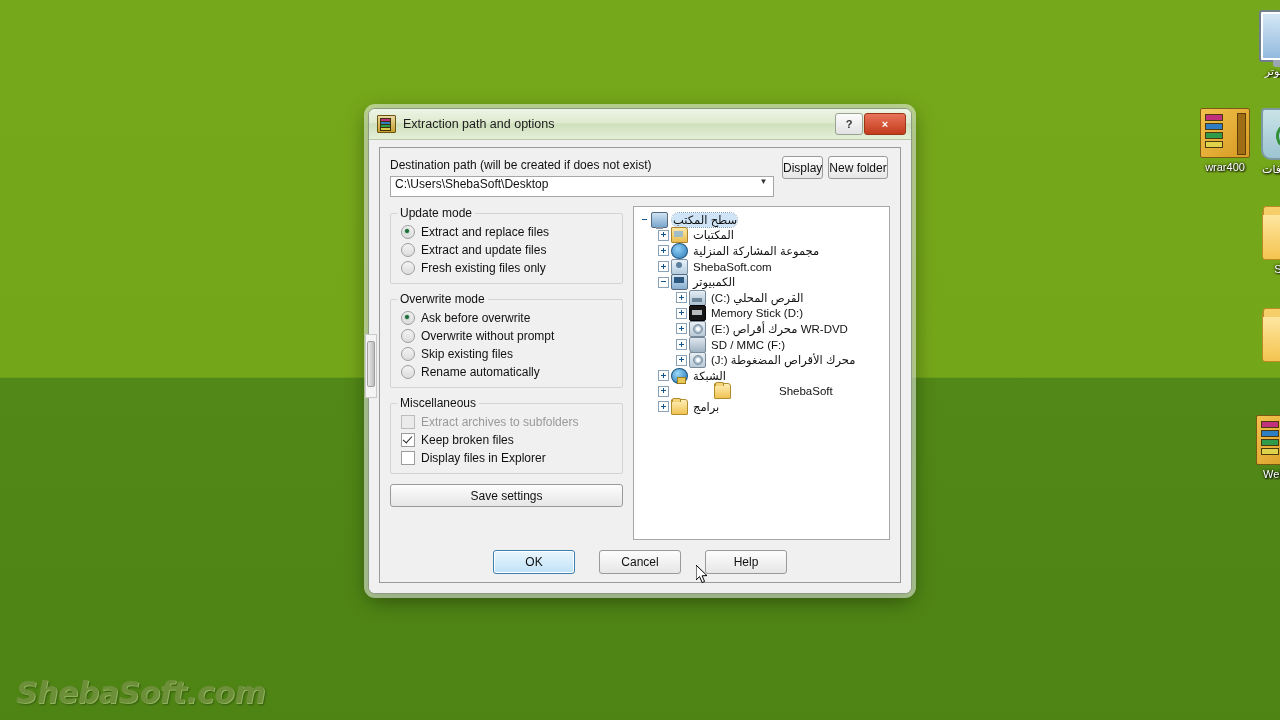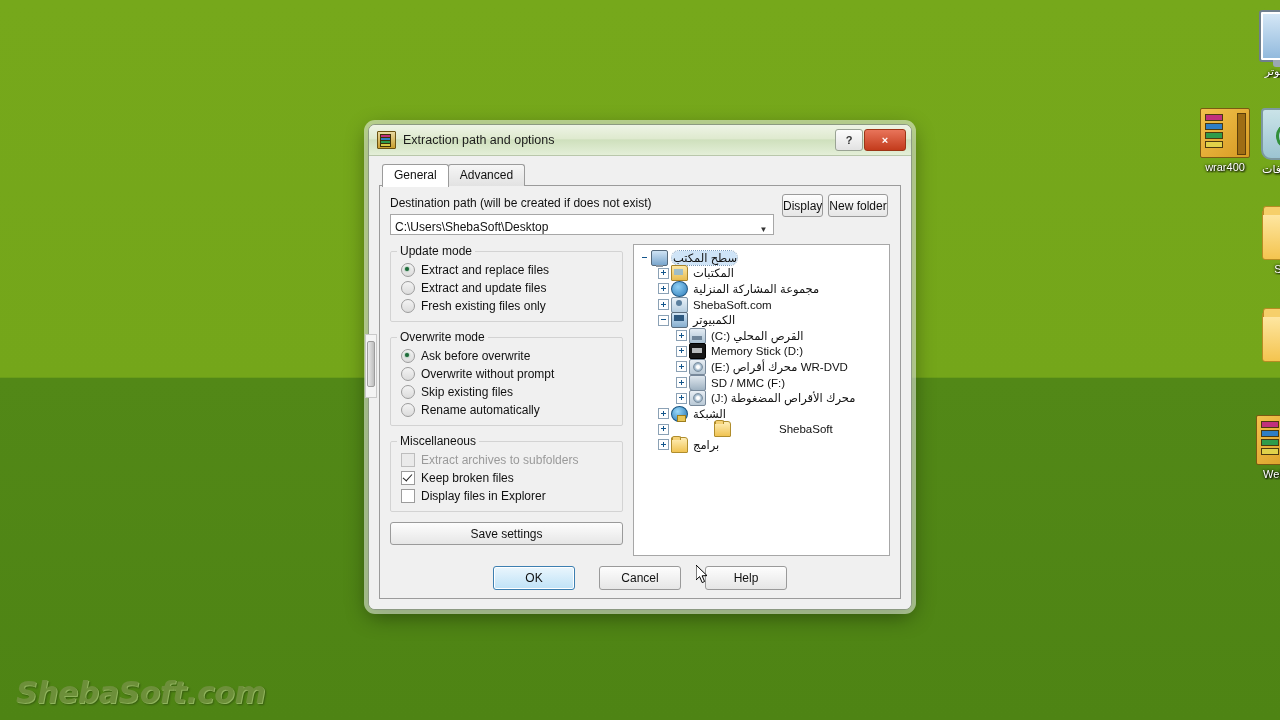--- a/index.html
+++ b/index.html
@@ -55,21 +55,21 @@
   .ic-bin:after{content:"";position:absolute;left:13px;top:12px;width:22px;height:22px;
     border:3px solid #2f8f3d;border-radius:50%;border-right-color:transparent;transform:rotate(35deg);}
 
   
   .ic-folder{background:linear-gradient(#ffe9a8,#f4c44f);border:1px solid #b68c23;border-radius:2px 6px 3px 3px;}
   .ic-folder:before{content:"";position:absolute;left:0;top:-5px;width:22px;height:8px;
     background:#f6cf6a;border:1px solid #b68c23;border-bottom:none;border-radius:3px 3px 0 0;}
 
   
   #dialog{
-    position:absolute;left:368px;top:124px;width:542px;height:484px;
+    position:absolute;left:368px;top:108px;width:542px;height:484px;
     background:#f0f0f0;
     border:1px solid #8c9a82;
     border-radius:7px;
     box-shadow:0 0 0 4px rgba(240,248,235,.55), 0 6px 22px rgba(0,0,0,.45);
     display:flex;flex-direction:column;
     overflow:hidden;
   }
   #titlebar{
     height:30px;flex:0 0 30px;
     background:linear-gradient(to bottom,#eef4e6 0%,#dfeacf 45%,#cfe0bd 50%,#e4efd8 100%);
@@ -108,21 +108,21 @@
     flex:1;background:#f0f0f0;border:1px solid #9b9b9b;margin-top:-1px;
     padding:10px 10px 8px 10px;display:flex;flex-direction:column;
   }
 
   
   #destlabel{font-size:12px;color:#111;margin-bottom:4px;}
   #destrow{display:flex;gap:8px;align-items:flex-start;}
   #destleft{flex:1;}
   #combo{
     height:19px;background:#fff;border:1px solid #a7a7a7;
-    display:flex;align-items:flex-end;padding:0 2px 0 4px;font-size:12px;color:#111;
+    display:flex;align-items:flex-start;padding:0 2px 0 4px;font-size:12px;color:#111;
   }
   #combo .val{flex:1;white-space:nowrap;overflow:hidden;}
   #combo .arrow{width:15px;text-align:center;font-size:8px;color:#333;}
   #destbtns{display:flex;gap:5px;width:108px;margin-top:-20px;}
   .gbtn{
     height:21px;background:linear-gradient(#fdfdfd,#e6e6e6);
     border:1px solid #9a9a9a;border-radius:3px;
     font-size:12px;color:#111;display:flex;align-items:center;justify-content:center;
   }
 
@@ -270,24 +270,20 @@
           <i></i>
           <i></i>
       </div>
       <div id="titletext">Extraction path and options</div>
       <div class="wbtn" id="btn-help">?</div>
       <div class="wbtn" id="btn-close">×</div>
     </div>
 
     <div id="dlgbody">
 
-      <div id="tabs">
-        <div class="tab active">General</div>
-        <div class="tab inactive">Advanced</div>
-      </div>
 
       <div id="tabpanel">
 
         <div id="destlabel">Destination path (will be created if does not exist)</div>
 
         <div id="destrow">
           <div id="destleft">
             <div id="combo">
               <span class="val">C:\Users\ShebaSoft\Desktop</span>
               <span class="arrow">▼</span>

